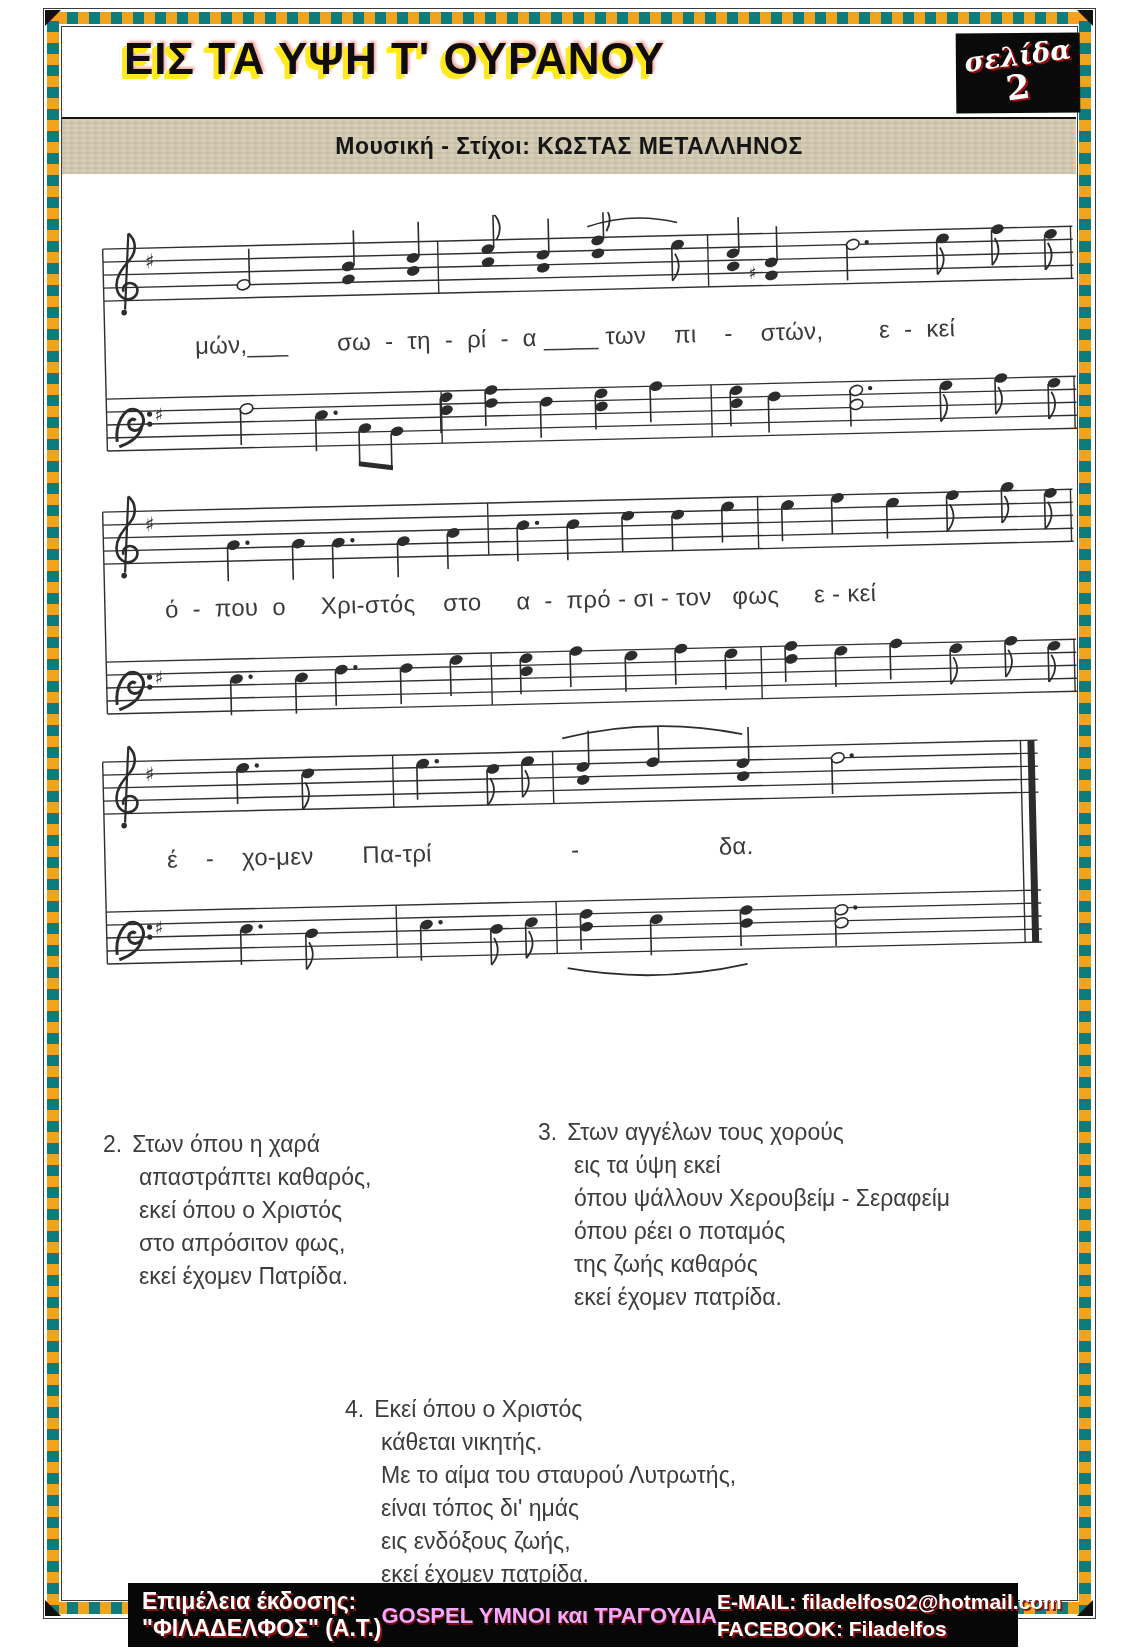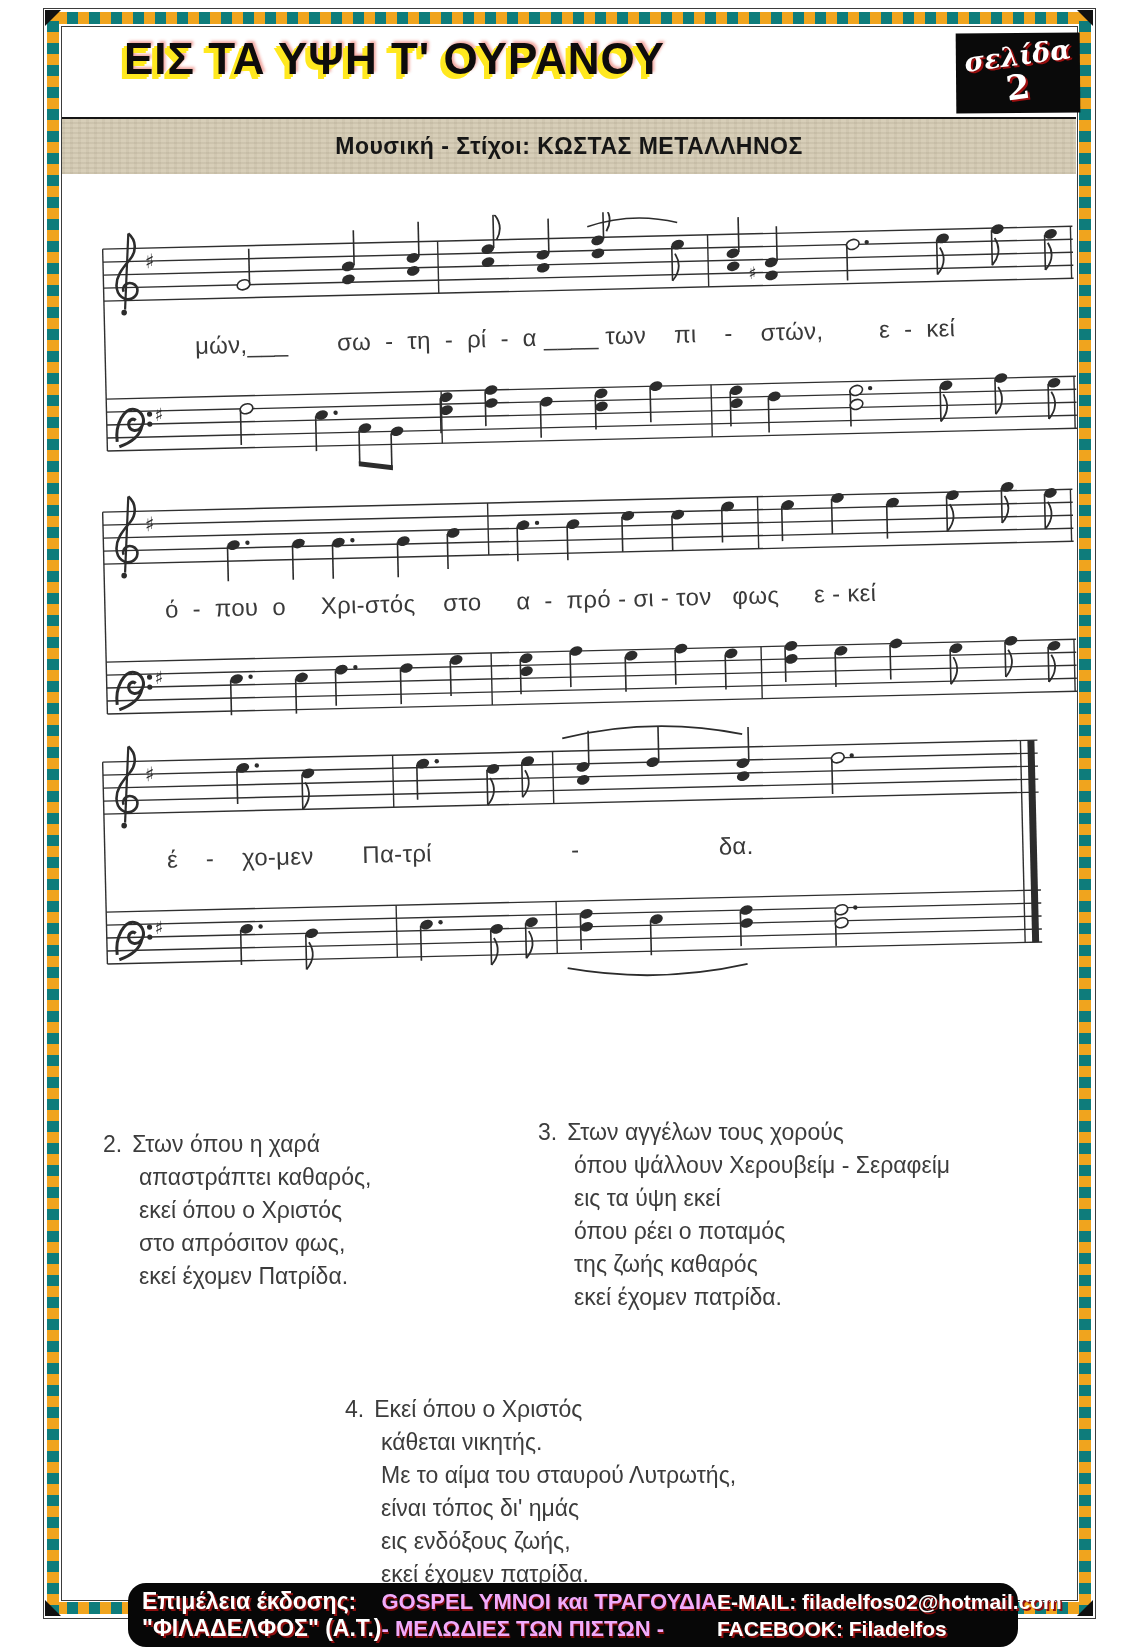--- a/index.html
+++ b/index.html
@@ -60,21 +60,21 @@
   .verse .vrow{display:flex;}
   .verse .vnum{margin-right:10px;}
   .verse .vline{margin-left:36px;}
   .v2{left:103px;top:1128px;}
   .v3{left:538px;top:1116px;}
   .v4{left:345px;top:1393px;}
 
   
   .footer-bar{position:absolute;left:128px;top:1583px;width:890px;height:64px;background:#070707;
       z-index:6;display:flex;align-items:center;justify-content:space-between;
-      padding:0 14px;box-sizing:border-box;border-radius:18px;}
+      padding:0 14px;box-sizing:border-box;}
   .fcol{display:flex;flex-direction:column;justify-content:center;line-height:27px;white-space:nowrap;}
   .f-left{font-size:23px;font-weight:bold;color:#ffffff;text-shadow:2px 2px 0 #8f0e0e;}
   .f-center{font-size:22px;font-weight:bold;color:#f0abfc;text-align:left;
             text-shadow:1px 2px 0 #7c0b0b;}
   .f-right{font-size:21px;font-weight:bold;color:#ffffff;text-shadow:2px 2px 0 #8f0e0e;}
 </style>
 </head>
 <body>
 
 <div class="page">
@@ -373,22 +373,22 @@
     <div class="vline">εκεί όπου ο Χριστός</div>
     <div class="vline">στο απρόσιτον φως,</div>
     <div class="vline">εκεί έχομεν Πατρίδα.</div>
   </div>
 
   <div class="verse v3">
     <div class="vrow">
         <span class="vnum">3.</span>
       <span>Στων αγγέλων τους χορούς</span>
       </div>
+    <div class="vline">εις τα ύψη εκεί</div>
     <div class="vline">όπου ψάλλουν Χερουβείμ - Σεραφείμ</div>
-    <div class="vline">εις τα ύψη εκεί</div>
     <div class="vline">όπου ρέει ο ποταμός</div>
     <div class="vline">της ζωής καθαρός</div>
     <div class="vline">εκεί έχομεν πατρίδα.</div>
   </div>
 
   <div class="verse v4">
     <div class="vrow">
         <span class="vnum">4.</span>
       <span>Εκεί όπου ο Χριστός</span>
       </div>
@@ -399,21 +399,20 @@
     <div class="vline">εκεί έχομεν πατρίδα.</div>
   </div>
 
   <div class="footer-bar">
     <div class="fcol f-left">
       <span>Επιμέλεια έκδοσης:</span>
       <span>"ΦΙΛΑΔΕΛΦΟΣ" (Α.Τ.)</span>
     </div>
     <div class="fcol f-center">
       <span>GOSPEL ΥΜΝΟΙ και ΤΡΑΓΟΥΔΙΑ</span>
-      <span>-  ΜΕΛΩΔΙΕΣ ΤΩΝ ΠΙΣΤΩΝ  -</span>
     </div>
     <div class="fcol f-right">
       <span>E-MAIL: filadelfos02@hotmail.com</span>
       <span>FACEBOOK: Filadelfos</span>
     </div>
   </div>
 
 </div>
 
 </body></html>

